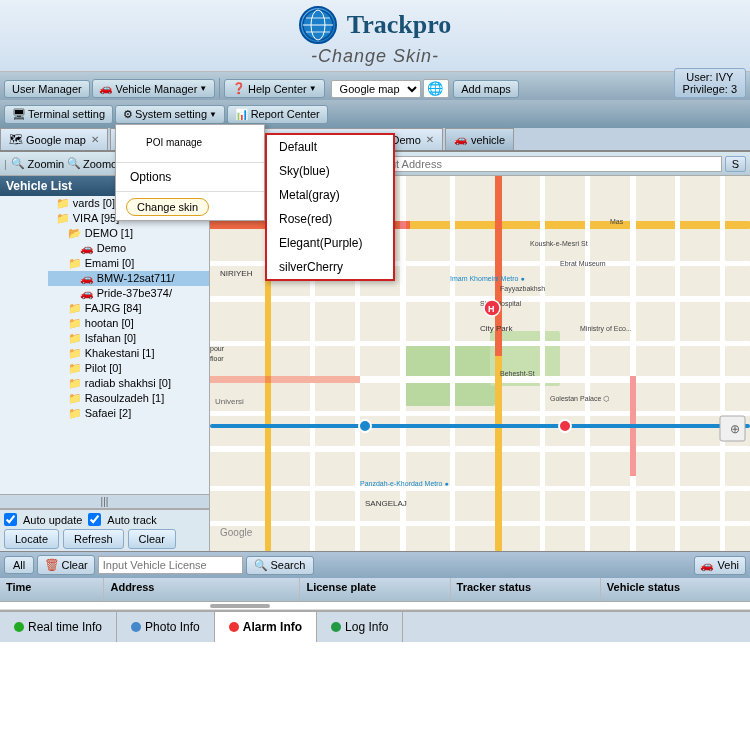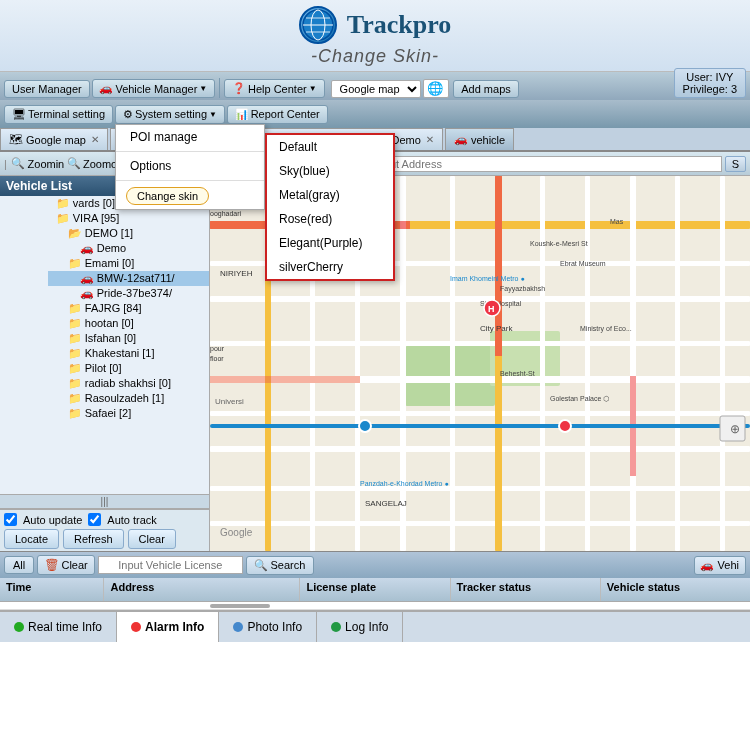--- a/index.html
+++ b/index.html
@@ -63,21 +63,21 @@
     <span>Terminal setting</span>
   </button>
   <div style="position:relative;">
     <button style="background:linear-gradient(180deg,#d8e8f0 0%,#b0c8d8 100%);border:1px solid #7a9ab0;border-radius:3px;padding:2px 7px;cursor:pointer;font-size:11px;display:flex;align-items:center;gap:2px;">
       <span>⚙</span>
       <span>System setting</span>
       <span style="font-size:8px;">▼</span>
     </button>
 
     <div style="position:absolute;top:100%;left:0;background:white;border:1px solid #aaa;box-shadow:2px 2px 6px rgba(0,0,0,0.3);z-index:200;min-width:150px;">
-      <div style="padding:5px 14px;cursor:pointer;font-size:12px;display:flex;align-items:center;gap:4px;">POI manage</div>
+      <div style="padding:12px 14px;cursor:pointer;font-size:10px;display:flex;align-items:center;gap:4px;margin-left:16px;">POI manage</div>
       <div style="height:1px;background:#ddd;margin:2px 0;"></div>
       <div style="padding:5px 14px;cursor:pointer;font-size:12px;">Options</div>
       <div style="height:1px;background:#ddd;margin:2px 0;"></div>
       <div style="padding:4px 10px;cursor:pointer;font-size:12px;">
         <span style="background:#fffce8;border:1px solid #e0a020;border-radius:10px;padding:2px 10px;display:inline-block;cursor:pointer;font-size:11px;">Change skin</span>
       </div>
     </div>
 
     <div style="position:absolute;top:28px;left:150px;background:white;border:2px solid #cc2020;box-shadow:2px 2px 6px rgba(0,0,0,0.3);z-index:300;min-width:130px;">
       <div style="padding:5px 12px;cursor:pointer;font-size:12px;">Default</div>
@@ -285,21 +285,21 @@
     </svg>
   </div>
 </div>
 
 <div style="background:linear-gradient(180deg,#b0c4d8 0%,#8aa8c0 100%);display:flex;align-items:center;padding:2px 4px;gap:3px;height:27px;border-top:1px solid #888;">
   <button style="background:linear-gradient(180deg,#e0ecf8 0%,#c0d4e4 100%);border:1px solid #7a9ab0;border-radius:3px;padding:2px 8px;cursor:pointer;font-size:11px;">All</button>
   <button style="background:linear-gradient(180deg,#e0ecf8 0%,#c0d4e4 100%);border:1px solid #7a9ab0;border-radius:3px;padding:2px 6px;cursor:pointer;font-size:11px;display:flex;align-items:center;gap:2px;">
     <span style="color:#cc4422;font-size:12px;">🗑</span>
     <span>Clear</span>
   </button>
-  <input style="background: white; border: 1px solid rgb(170, 170, 170); padding: 2px 4px; font-size: 11px; width: 145px; text-align: center;" placeholder="Input Vehicle License">
+  <input style="background: white; border: 1px solid rgb(170, 170, 170); padding: 2px 4px; font-size: 11px; width: 145px;" placeholder="Input Vehicle License">
   <button style="background:linear-gradient(180deg,#e0ecf8 0%,#c0d4e4 100%);border:1px solid #7a9ab0;border-radius:3px;padding:2px 8px;cursor:pointer;font-size:11px;display:flex;align-items:center;gap:2px;">
     <span>🔍</span>
     <span>Search</span>
   </button>
   <div style="flex:1;"></div>
   <button style="background:linear-gradient(180deg,#e0ecf8 0%,#c0d4e4 100%);border:1px solid #7a9ab0;border-radius:3px;padding:2px 6px;cursor:pointer;font-size:11px;">
     <span>🚗</span> Vehi
   </button>
 </div>
 
@@ -313,25 +313,25 @@
 
 <div style="background:white;height:8px;display:flex;align-items:center;justify-content:center;border-bottom:1px solid #ddd;">
   <div style="height:4px;width:60px;background:#aaa;border-radius:2px;margin:auto;margin-left:210px;"></div>
 </div>
 
 <div style="display:flex;background:#d0dce8;border-top:2px solid #aaa;height:32px;">
   <div style="display:flex;align-items:center;gap:4px;padding:4px 14px;cursor:pointer;font-size:12px;border-right:1px solid #aaa;">
     <span style="width:10px;height:10px;border-radius:50%;background:#22aa22;display:inline-block;"></span>
     <span>Real time Info</span>
   </div>
+  <div style="display:flex;align-items:center;gap:4px;padding:4px 14px;cursor:pointer;font-size:12px;border-right:1px solid #aaa;">
+    <span style="width:10px;height:10px;border-radius:50%;background:#4488cc;display:inline-block;"></span>
+    <span>Photo Info</span>
+  </div>
   <div style="display:flex;align-items:center;gap:4px;padding:4px 14px;cursor:pointer;font-size:12px;border-right:1px solid #aaa;background:white;font-weight:bold;">
     <span style="width:10px;height:10px;border-radius:50%;background:#ee3333;display:inline-block;"></span>
     <span>Alarm Info</span>
   </div>
   <div style="display:flex;align-items:center;gap:4px;padding:4px 14px;cursor:pointer;font-size:12px;border-right:1px solid #aaa;">
-    <span style="width:10px;height:10px;border-radius:50%;background:#4488cc;display:inline-block;"></span>
-    <span>Photo Info</span>
-  </div>
-  <div style="display:flex;align-items:center;gap:4px;padding:4px 14px;cursor:pointer;font-size:12px;border-right:1px solid #aaa;">
     <span style="width:10px;height:10px;border-radius:50%;background:#229944;display:inline-block;"></span>
     <span>Log Info</span>
   </div>
 </div>
 
 </body></html>

